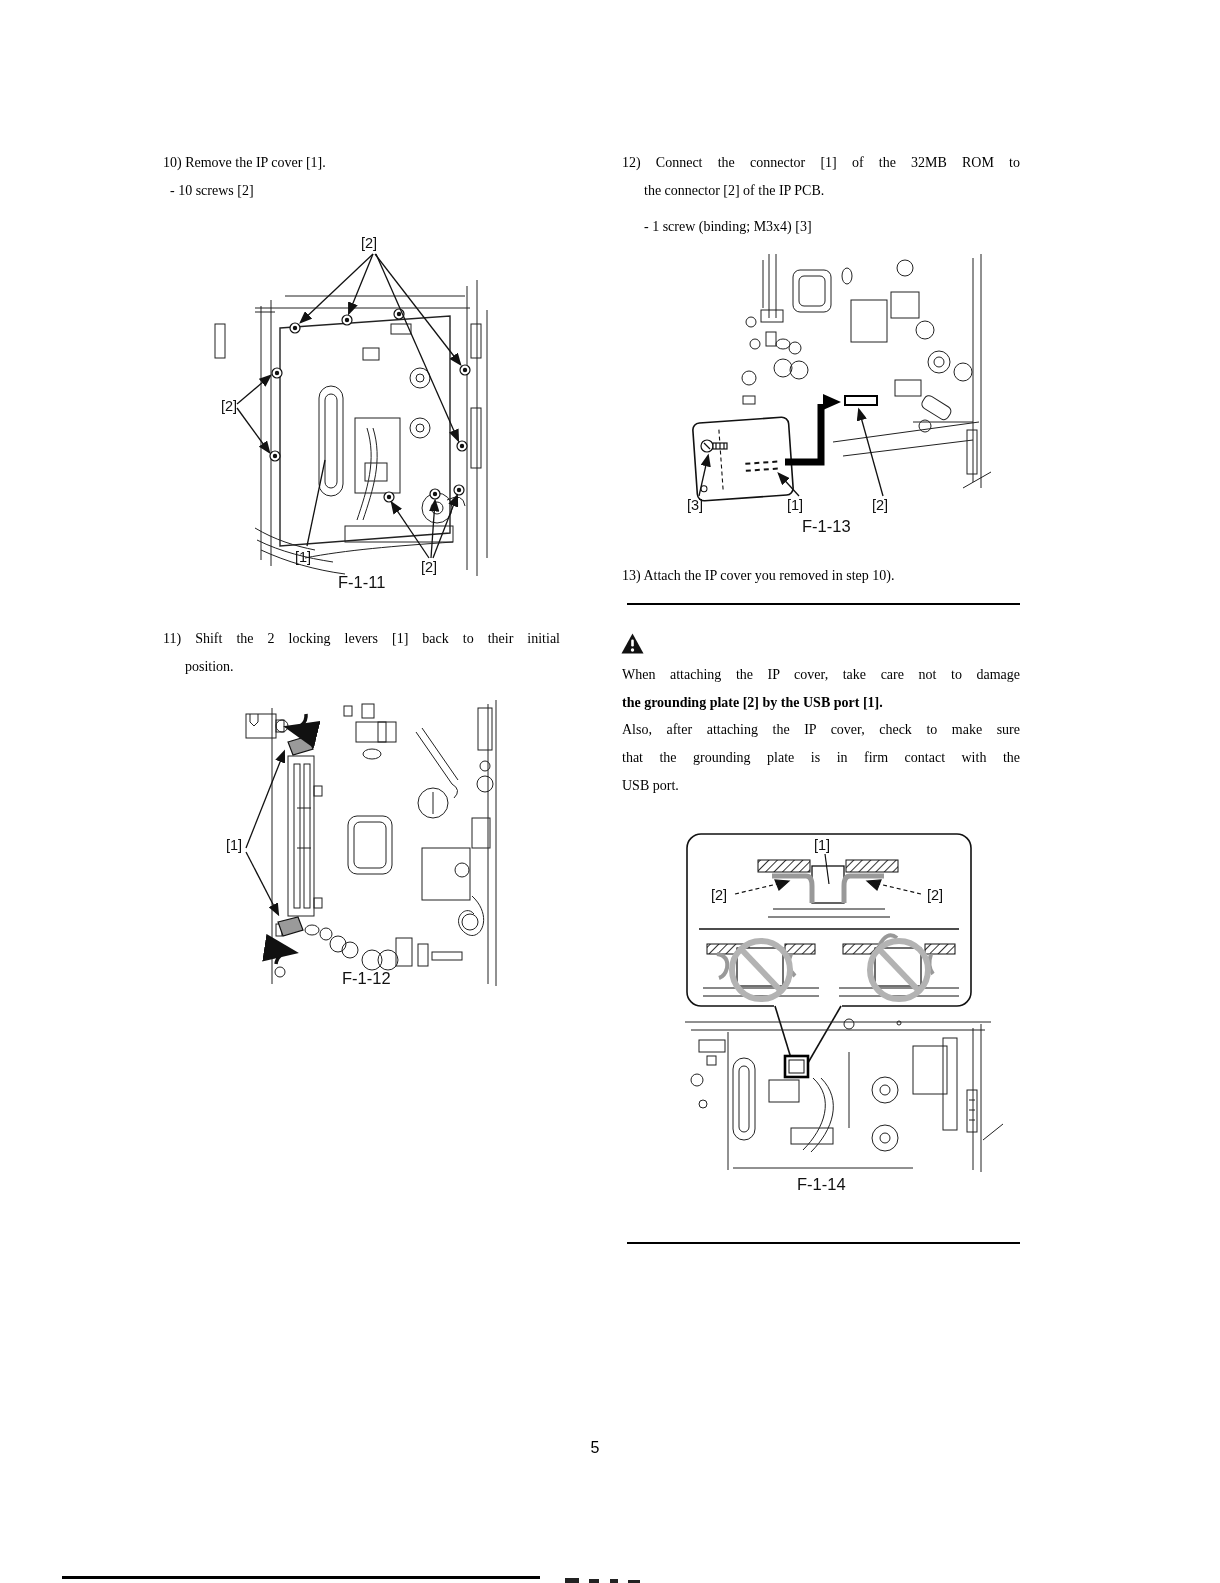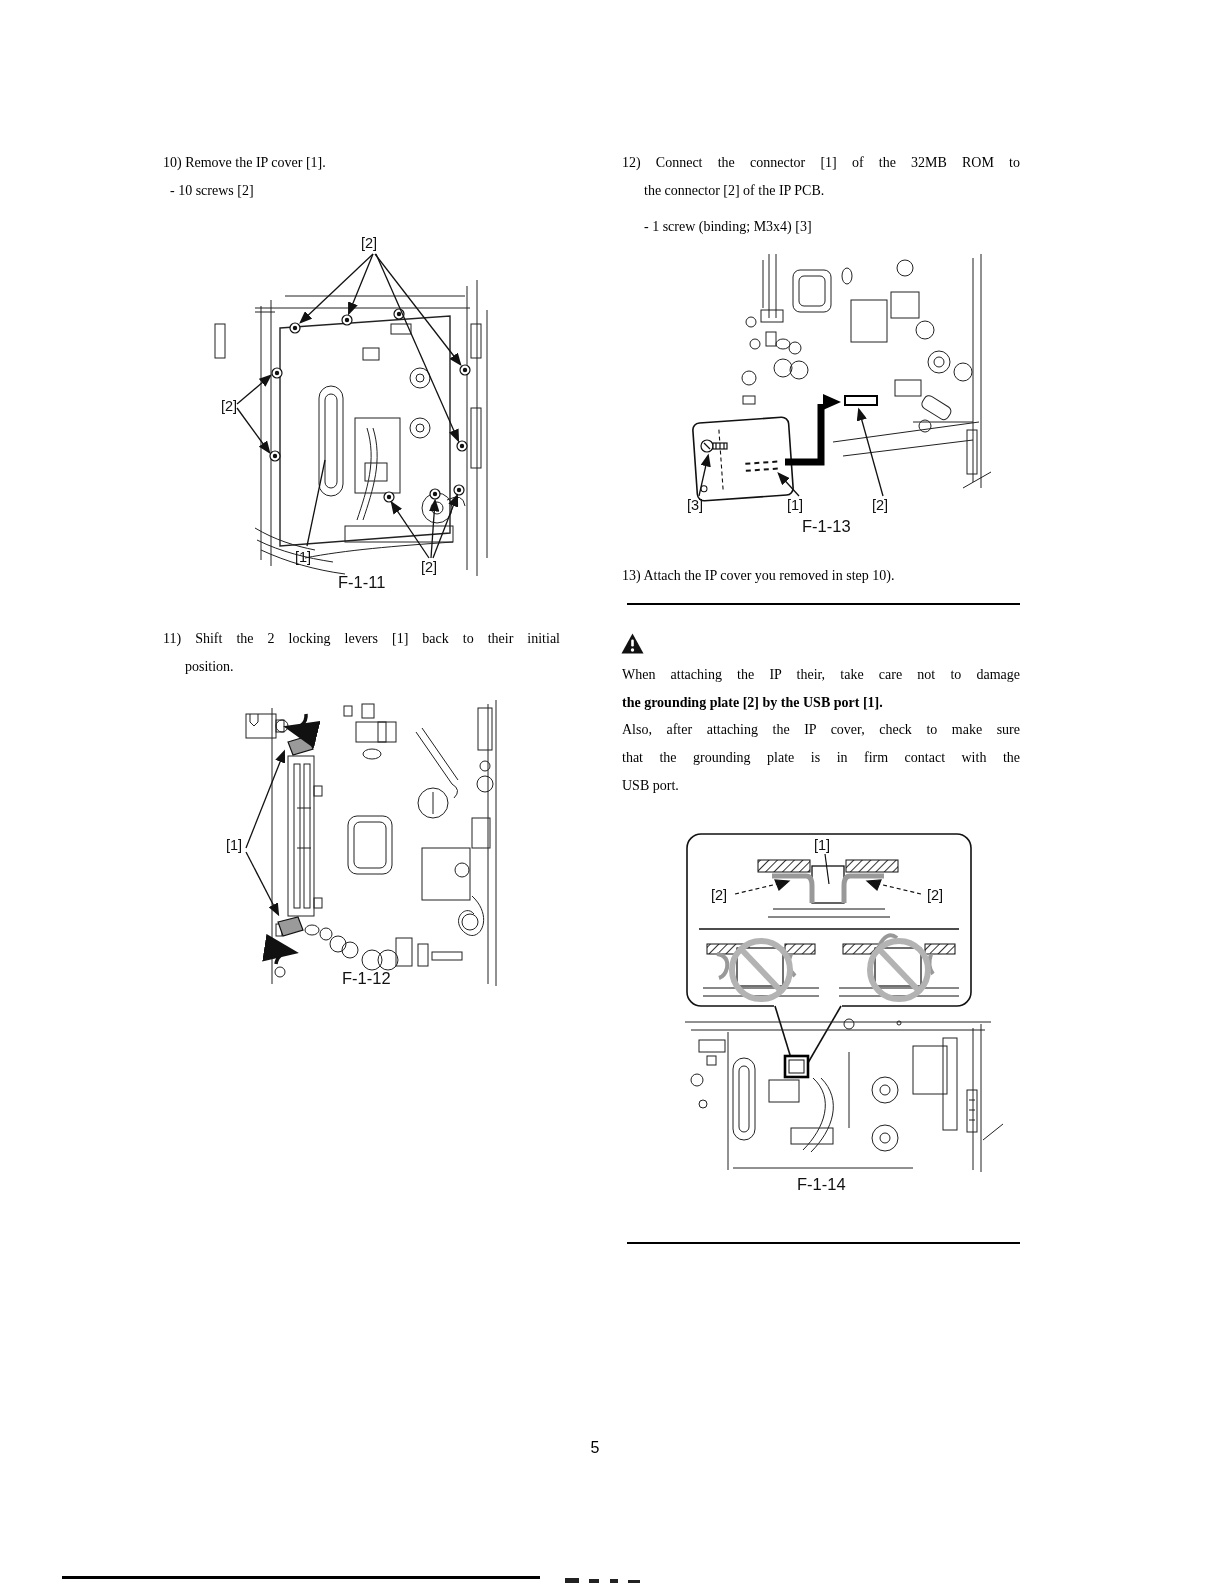--- a/index.html
+++ b/index.html
@@ -287,21 +287,21 @@
 
 <div class="t" style="left:622px;top:565px;">13) Attach the IP cover you removed in step 10).</div>
 <div class="hr" style="left:627px;top:603px;width:393px;height:1.6px;"></div>
 
 <svg style="left:621px;top:633px;" width="23" height="21" viewBox="0 0 23 21">
   <polygon points="11.5,0.5 22.5,20.5 0.5,20.5" fill="#111"></polygon>
   <rect x="10.2" y="6.5" width="2.6" height="7" rx="1.2" fill="#fff"></rect>
   <circle cx="11.5" cy="17" r="1.7" fill="#fff"></circle>
 </svg>
 
-<div class="t just" style="left:622px;top:664px;width:398px;">When attaching the IP their, take care not to damage</div>
+<div class="t just" style="left:622px;top:664px;width:398px;">When attaching the IP cover, take care not to damage</div>
 <div class="t" style="left:622px;top:692px;font-weight:bold;">the grounding plate [2] by the USB port [1].</div>
 <div class="t just" style="left:622px;top:719px;width:398px;">Also, after attaching the IP cover, check to make sure</div>
 <div class="t just" style="left:622px;top:747px;width:398px;">that the grounding plate is in firm contact with the</div>
 <div class="t" style="left:622px;top:775px;">USB port.</div>
 
 <svg style="left:673px;top:828px;" width="330" height="368" viewBox="0 0 330 368">
   <defs>
     <pattern id="hat14" width="6" height="6" patternTransform="rotate(45)" patternUnits="userSpaceOnUse">
       <rect width="6" height="6" fill="#fff"></rect>
         <line x1="0" y1="0" x2="0" y2="6" stroke="#333" stroke-width="2"></line>

